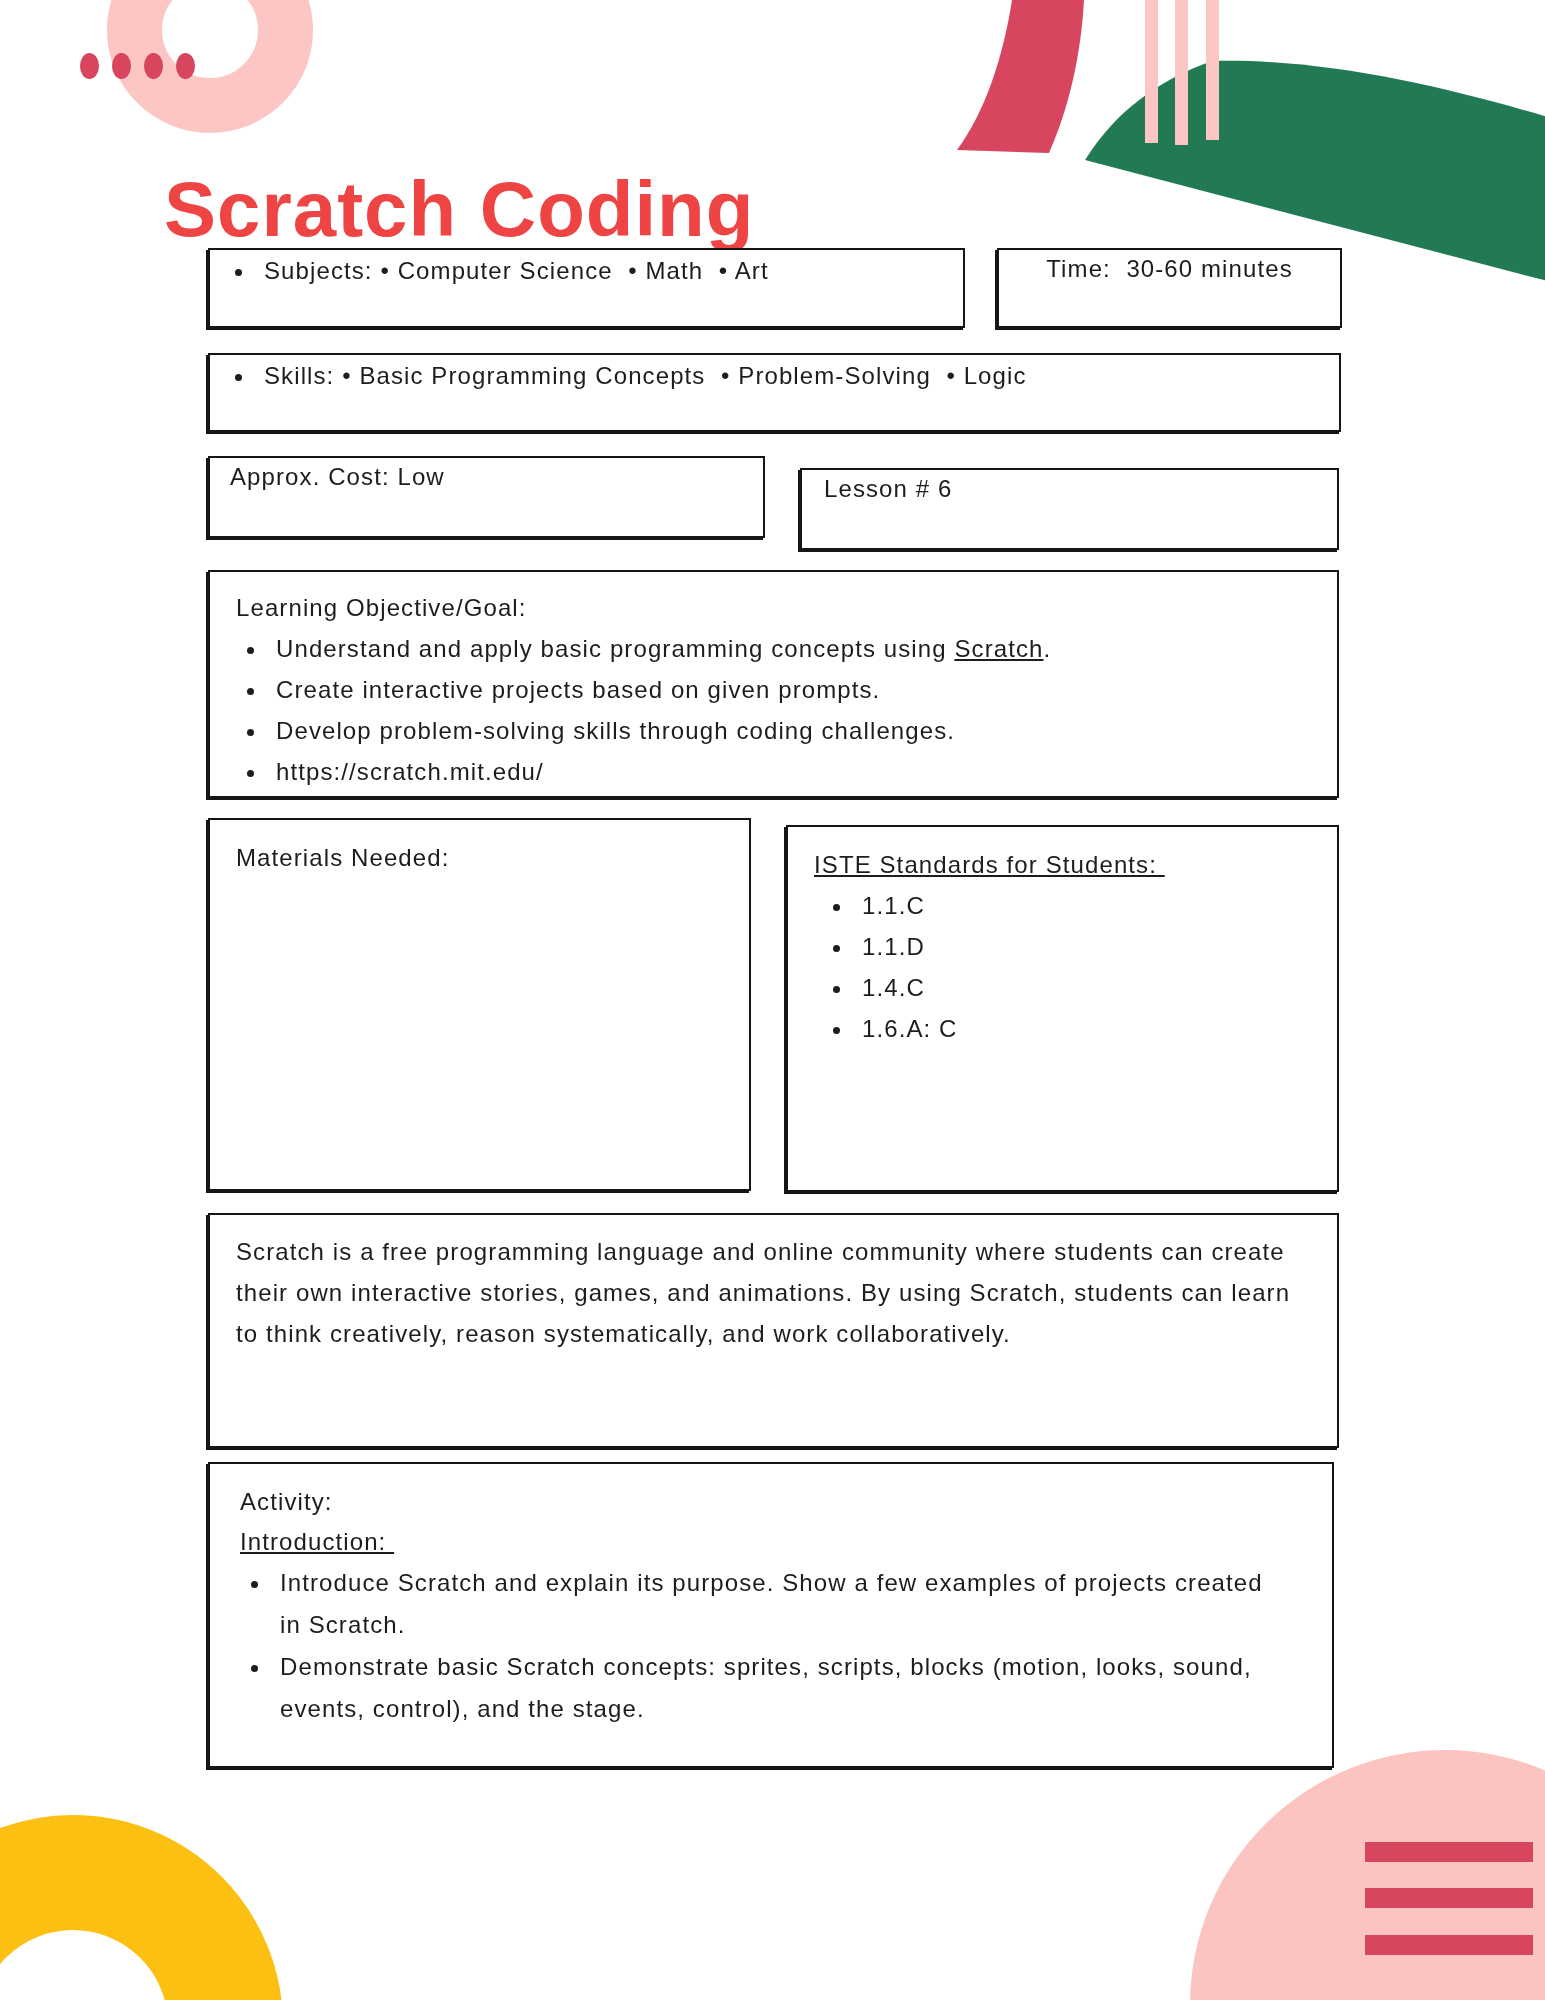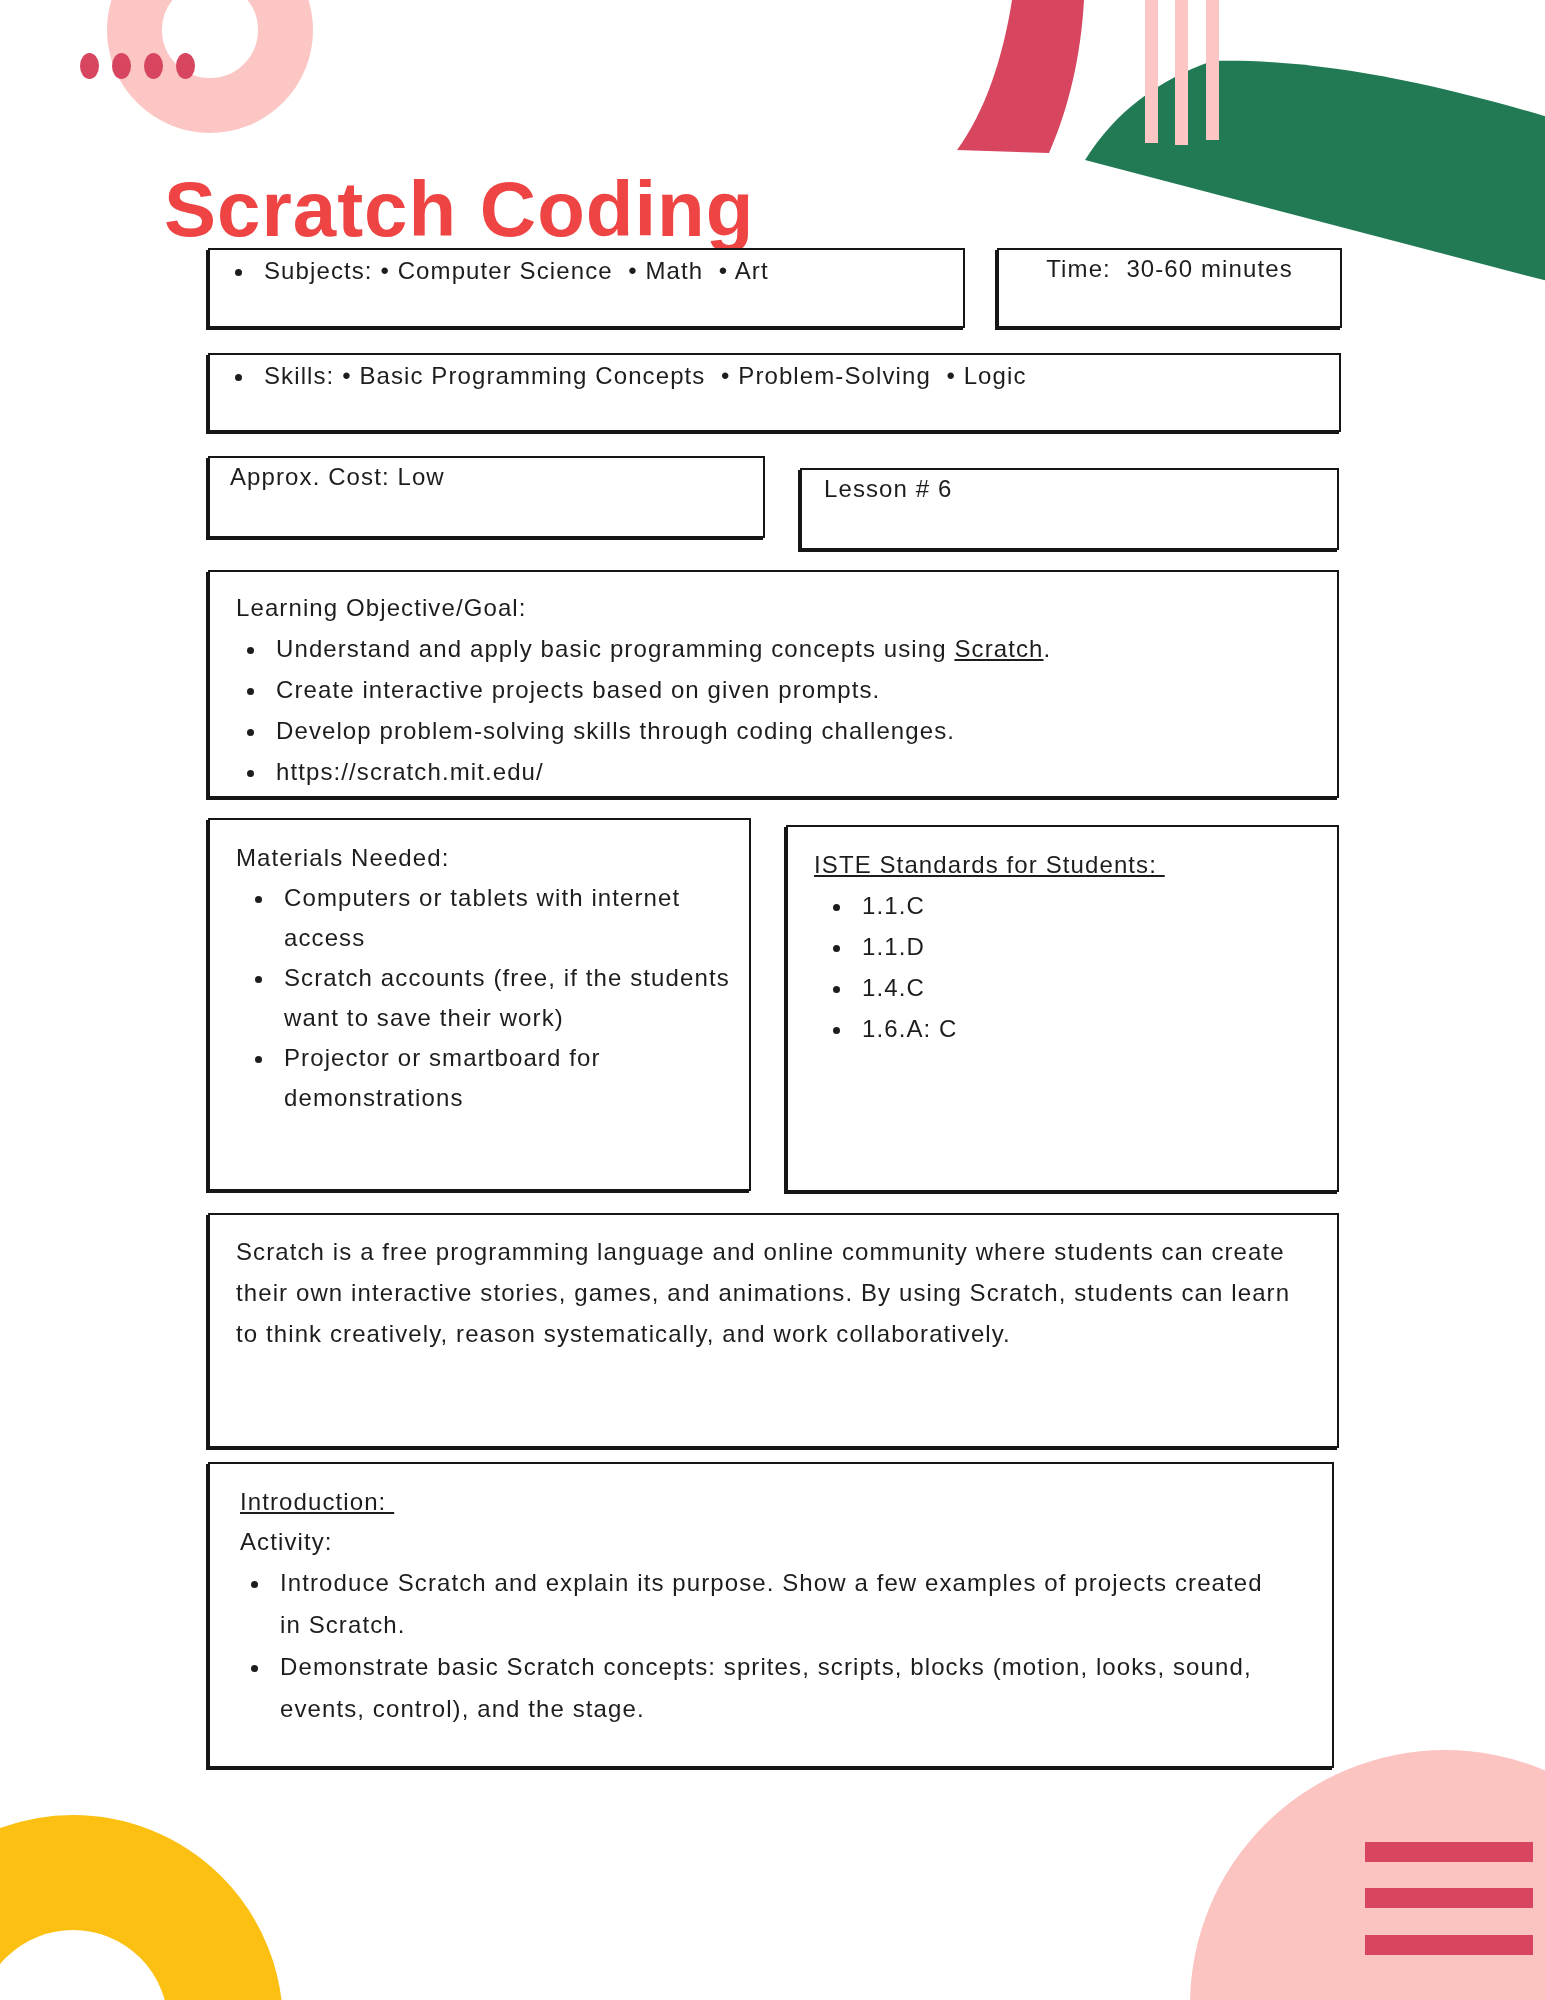--- a/index.html
+++ b/index.html
@@ -96,41 +96,36 @@
   <ul class="blist" style="padding-left:32px;">
     <li><span data-bind="objective.item1_pre">Understand and apply basic programming concepts using </span><span class="u" data-bind="objective.item1_link">Scratch</span><span data-bind="objective.item1_post">.</span></li>
     <li data-bind="objective.item2">Create interactive projects based on given prompts.</li>
     <li data-bind="objective.item3">Develop problem-solving skills through coding challenges.</li>
     <li data-bind="objective.item4">https://scratch.mit.edu/</li>
   </ul>
 </div>
 
 <div class="box" style="left:208px;top:818px;width:543px;height:373px;padding:18px 18px 0 26px;">
   <div class="label-line" data-bind="materials.label">Materials Needed:</div>
-  <ul class="blist" style="padding-left:40px;">
-    <li data-bind="materials.items.0" style="line-height:40px;">Computers or tablets with internet access</li>
-    <li data-bind="materials.items.1" style="line-height:40px;">Scratch accounts (free, if the students want to save their work)</li>
-    <li data-bind="materials.items.2" style="line-height:40px;">Projector or smartboard for demonstrations</li>
-  </ul>
 </div>
 
 <div class="box" style="left:786px;top:825px;width:553px;height:367px;padding:18px 0 0 26px;">
   <div class="label-line u" data-bind="iste.label">ISTE Standards for Students: </div>
   <ul class="blist" style="padding-left:40px;">
     <li data-bind="iste.items.0">1.1.C</li>
     <li data-bind="iste.items.1">1.1.D</li>
     <li data-bind="iste.items.2">1.4.C</li>
     <li data-bind="iste.items.3">1.6.A: C</li>
   </ul>
 </div>
 
 <div class="box pad-block" style="left:208px;top:1213px;width:1131px;height:235px;">
   <div style="line-height:41px;max-width:1062px;" data-bind="background.text">Scratch is a free programming language and online community where students can create their own interactive stories, games, and animations. By using Scratch, students can learn to think creatively, reason systematically, and work collaboratively.</div>
 </div>
 
 <div class="box" style="left:208px;top:1462px;width:1126px;height:306px;padding:18px 30px 0 30px;">
+  <div class="label-line" data-bind="activity.label">Activity:</div>
   <div class="label-line u" data-bind="activity.intro_label">Introduction: </div>
-  <div class="label-line" data-bind="activity.label">Activity:</div>
   <ul class="blist" style="padding-left:32px;">
     <li data-bind="activity.item1" style="line-height:42px;max-width:1010px;">Introduce Scratch and explain its purpose. Show a few examples of projects created in Scratch.</li>
     <li data-bind="activity.item2" style="line-height:42px;max-width:1010px;">Demonstrate basic Scratch concepts: sprites, scripts, blocks (motion, looks, sound, events, control), and the stage.</li>
   </ul>
 </div>
 
 </body></html>

